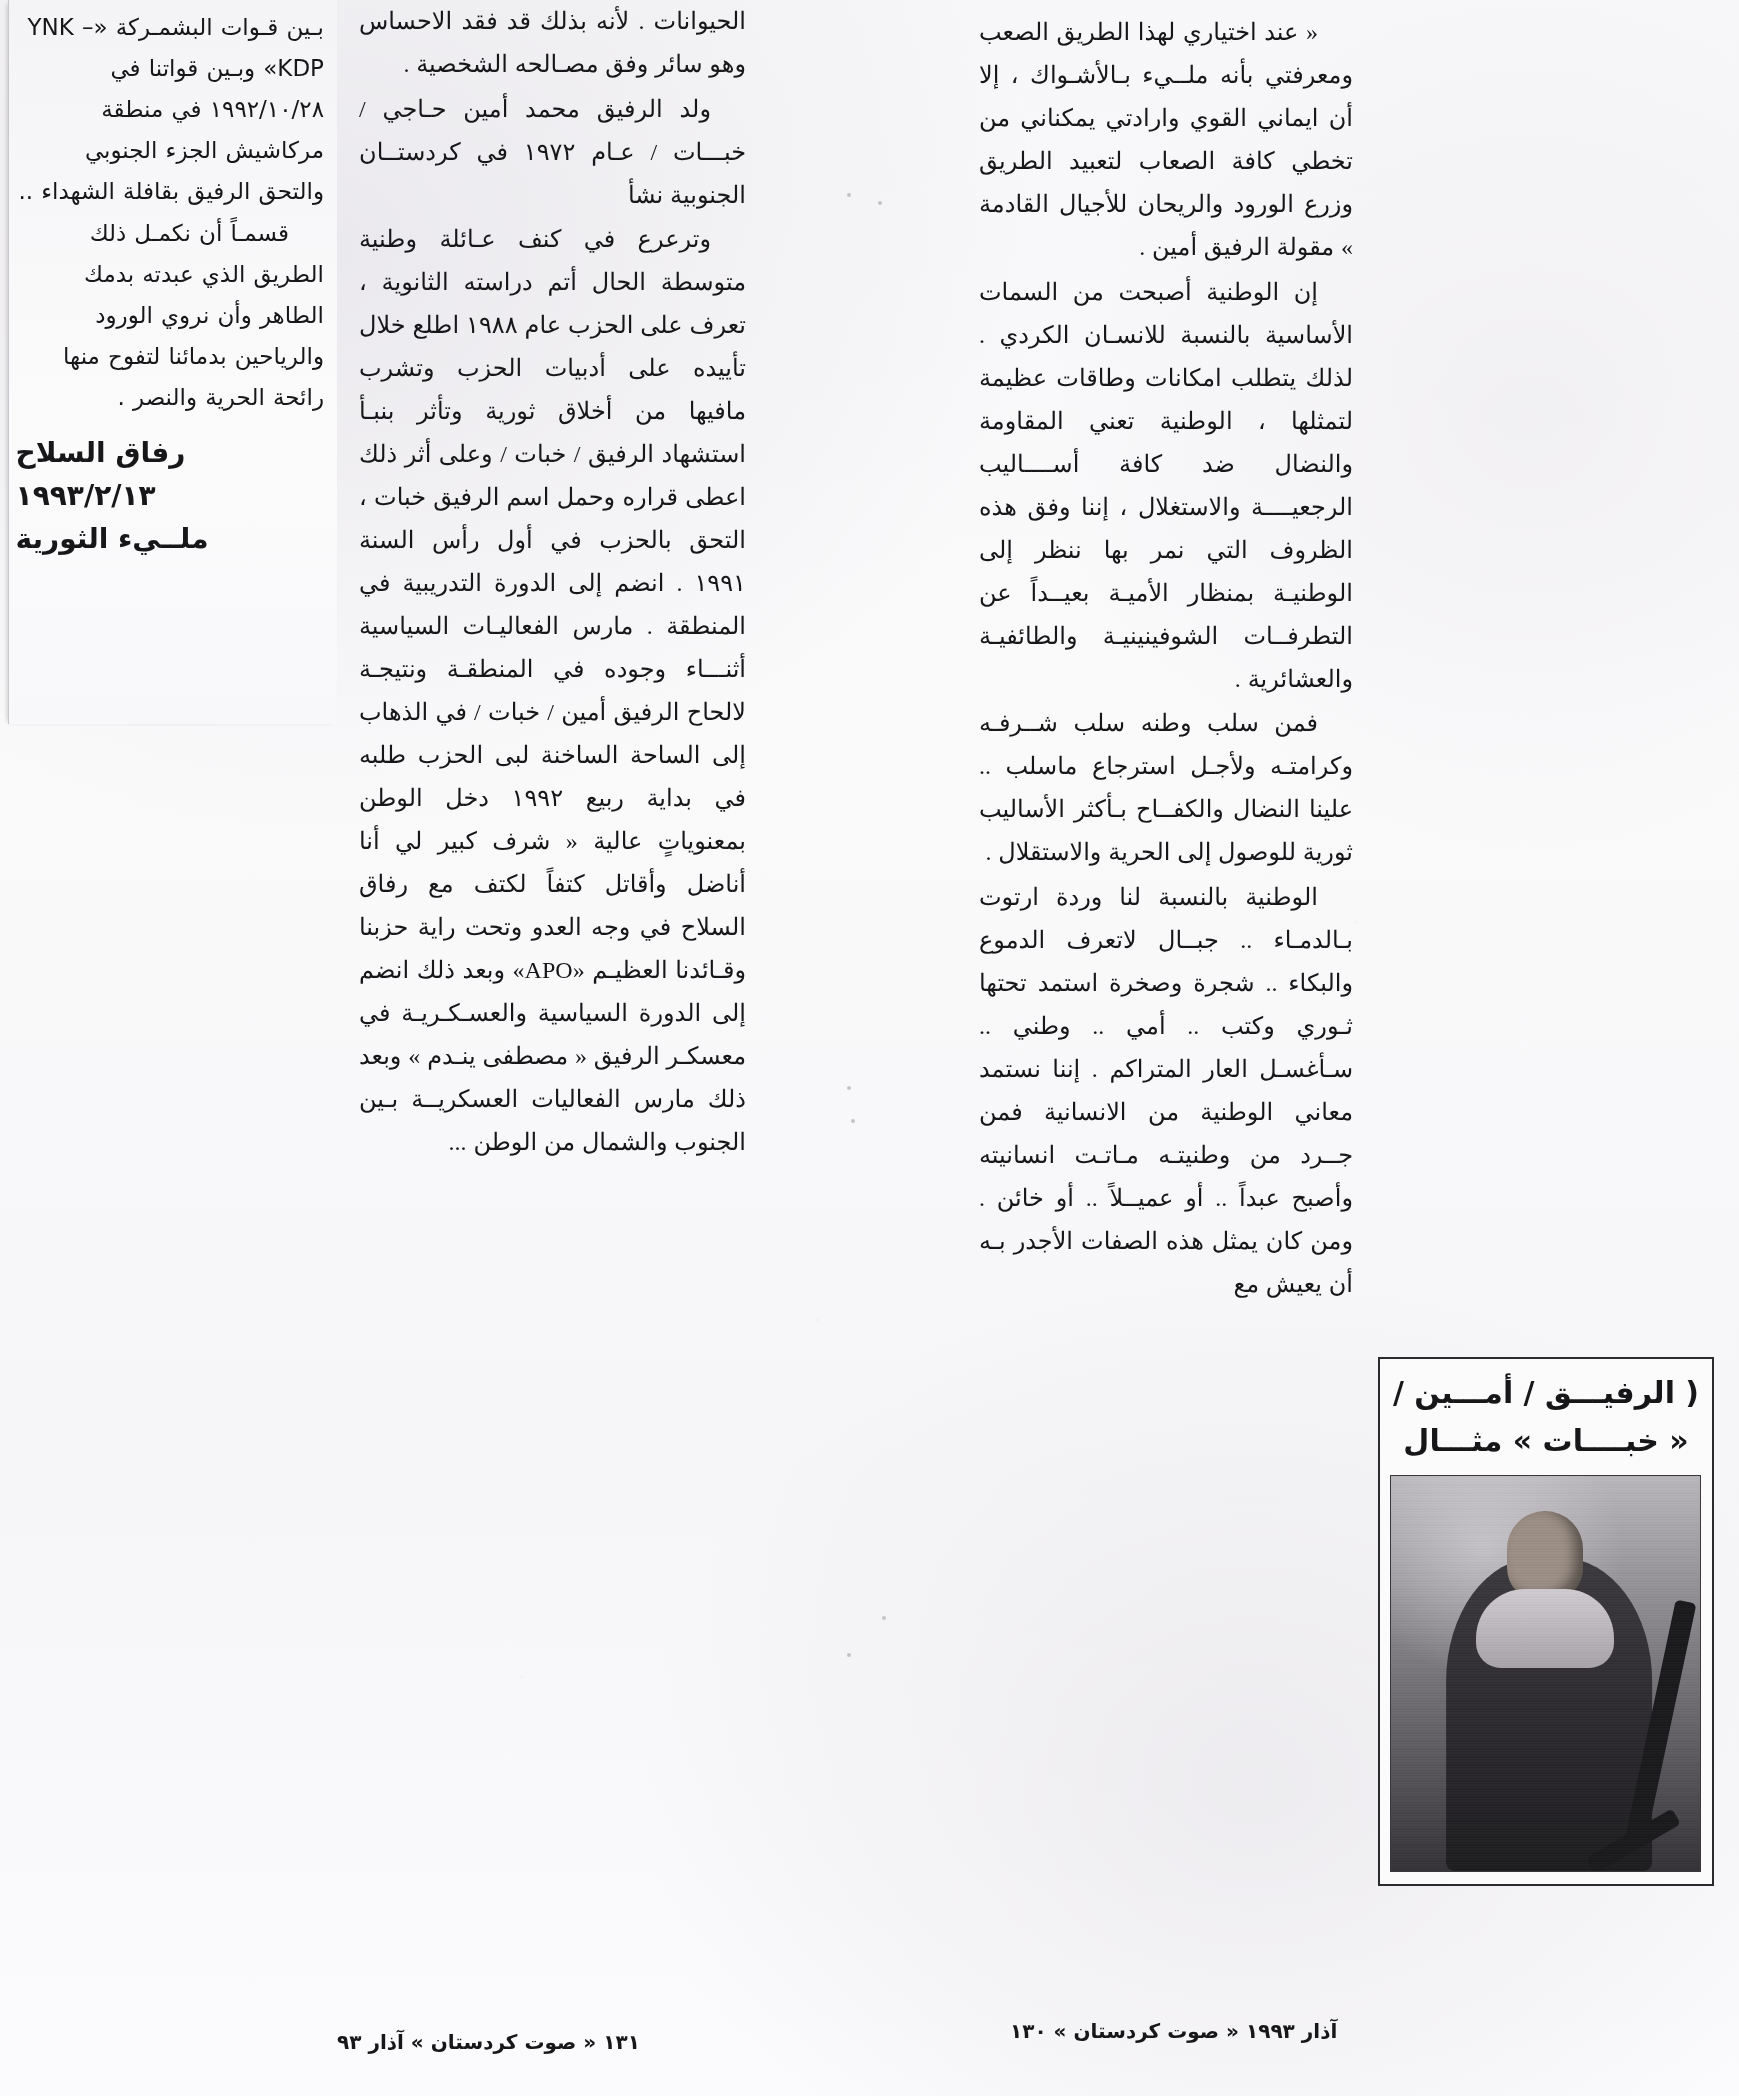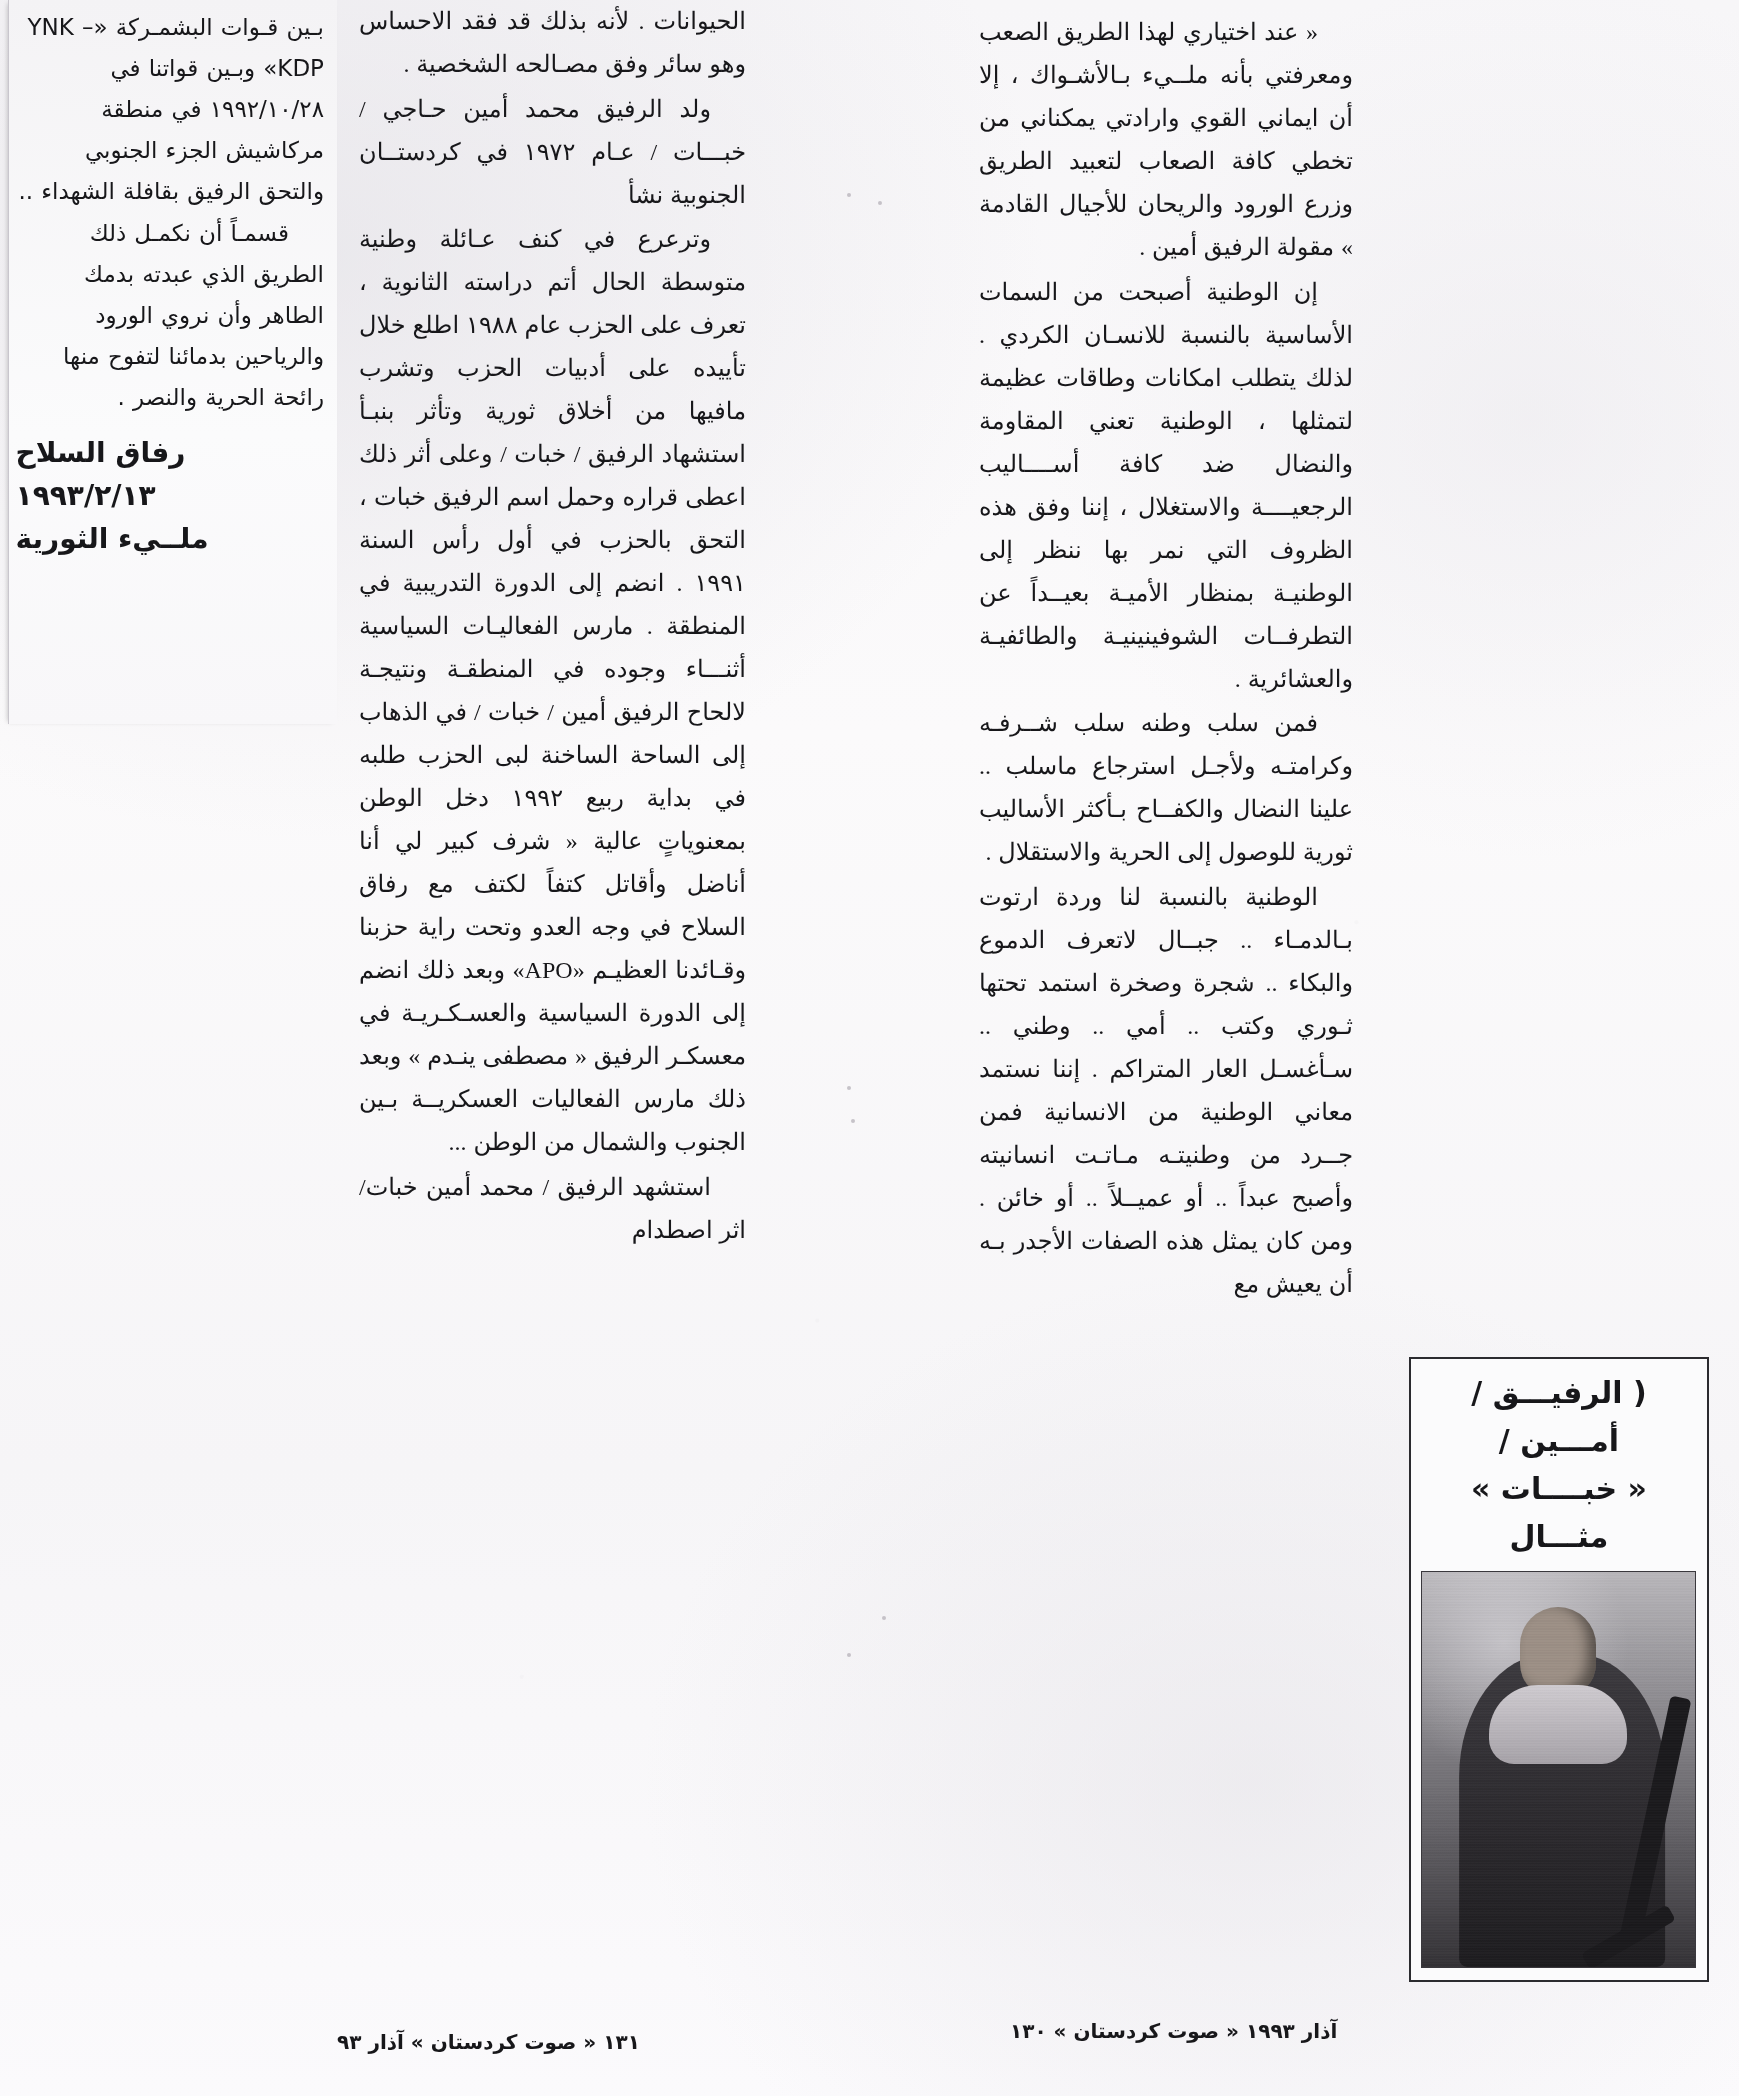--- a/index.html
+++ b/index.html
@@ -93,23 +93,23 @@
     direction: rtl;
     font-weight: bold;
     line-height: 43px;
     font-size: 28px;
     margin-top: 13px;
   }
 
   
   #feature-box {
     position: absolute;
-    left: 1409px;
+    left: 1378px;
     top: 1357px;
-    width: 300px;
+    width: 336px;
     border: 2.5px solid #2b2b2f;
     background: #fbfbfc;
     box-sizing: border-box;
     padding: 10px 11.5px 11.5px 11.5px;
   }
   #feature-box .headline {
     font-size: 30px;
     line-height: 48px;
     font-weight: bold;
     text-align: center;
@@ -225,21 +225,20 @@
     <p>« عند اختياري لهذا الطريق الصعب ومعرفتي بأنه ملــيء بـالأشـواك ، إلا أن ايماني القوي وارادتي يمكناني من تخطي كافة الصعاب لتعبيد الطريق وزرع الورود والريحان للأجيال القادمة » مقولة الرفيق أمين .</p>
     <p>إن الوطنية أصبحت من السمات الأساسية بالنسبة للانسـان الكردي . لذلك يتطلب امكانات وطاقات عظيمة لتمثلها ، الوطنية تعني المقاومة والنضال ضد كافة أســــاليب الرجعيــــة والاستغلال ، إننا وفق هذه الظروف التي نمر بها ننظر إلى الوطنيـة بمنظار الأميـة بعيــداً عن التطرفــات الشوفينينيـة والطائفيـة والعشائرية .</p>
     <p>فمن سلب وطنه سلب شــرفـه وكرامتـه ولأجـل استرجاع ماسلب .. علينا النضال والكفــاح بـأكثر الأساليب ثورية للوصول إلى الحرية والاستقلال .</p>
     <p>الوطنية بالنسبة لنا وردة ارتوت بـالدمـاء .. جبــال لاتعرف الدموع والبكاء .. شجرة وصخرة استمد تحتها ثـوري وكتب .. أمي .. وطني .. سـأغسـل العار المتراكم . إننا نستمد معاني الوطنية من الانسانية فمن جــرد من وطنيتـه مـاتـت انسانيته وأصبح عبداً .. أو عميــلاً .. أو خائن . ومن كان يمثل هذه الصفات الأجدر بـه أن يعيش مع</p>
   </div>
 
   <div class="col body-text" id="column-2">
     <p class="noind">الحيوانات . لأنه بذلك قد فقد الاحساس وهو سائر وفق مصـالحه الشخصية .</p>
     <p>ولد الرفيق محمد أمين حـاجي / خبـــات / عـام ١٩٧٢ في كردستــان الجنوبية نشأ</p>
     <p>وترعرع في كنف عـائلة وطنية متوسطة الحال أتم دراسته الثانوية ، تعرف على الحزب عام ١٩٨٨ اطلع خلال تأييده على أدبيات الحزب وتشرب مافيها من أخلاق ثورية وتأثر بنبـأ استشهاد الرفيق / خبات / وعلى أثر ذلك اعطى قراره وحمل اسم الرفيق خبات ، التحق بالحزب في أول رأس السنة ١٩٩١ . انضم إلى الدورة التدريبية في المنطقة . مارس الفعاليـات السياسية أثنـــاء وجوده في المنطقـة ونتيجـة لالحاح الرفيق أمين / خبات / في الذهاب إلى الساحة الساخنة لبى الحزب طلبه في بداية ربيع ١٩٩٢ دخل الوطن بمعنوياتٍ عالية « شرف كبير لي أنا أناضل وأقاتل كتفاً لكتف مع رفاق السلاح في وجه العدو وتحت راية حزبنا وقـائدنا العظيـم «APO» وبعد ذلك انضم إلى الدورة السياسية والعسـكـريـة في معسكـر الرفيق « مصطفى ينـدم » وبعد ذلك مارس الفعاليات العسكريــة بـين الجنوب والشمال من الوطن ...</p>
-    <p>استشهد الرفيق / محمد أمين خبات/ اثر اصطدام</p>
   </div>
 
   <div id="clip-fragment">
     <div class="body-text">
       <p class="noind">بـين قـوات البشمـركة «YNK – KDP» وبـين قواتنا في ١٩٩٢/١٠/٢٨ في منطقة مركاشيش الجزء الجنوبي والتحق الرفيق بقافلة الشهداء ..</p>
       <p>قسمـاً أن نكمـل ذلك الطريق الذي عبدته بدمك الطاهر وأن نروي الورود والرياحين بدمائنا لتفوح منها رائحة الحرية والنصر .</p>
     </div>
     <div class="sig">
       <div>رفاق السلاح</div>
       <div>١٩٩٣/٢/١٣</div>

